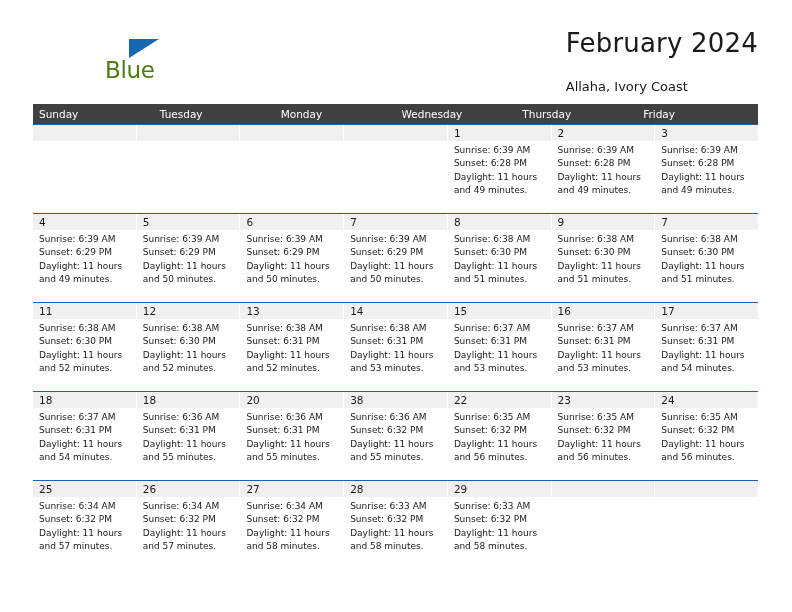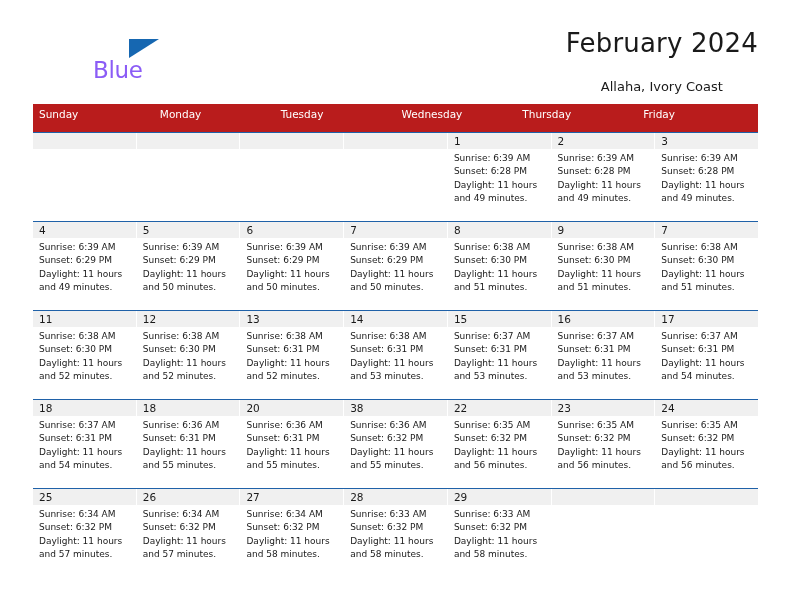--- a/index.html
+++ b/index.html
@@ -50,33 +50,33 @@
     position: absolute;
     left: 96px;
     top: 13px;
     width: 0;
     height: 0;
     border-left: 30px solid #1667b1;
     border-bottom: 19px solid transparent;
   }
   .brand-blue {
     position: absolute;
-    left: 60px;
+    left: 72px;
     top: 31px;
     font-size: 23px;
     letter-spacing: -0.3px;
-    color: #8b5cf6;
+    color: #4d7c0f;
     font-family: "DejaVu Sans", sans-serif;
     font-weight: 400;
   }
   .titlewrap {
     position: absolute;
     right: 0;
     top: 0;
-    text-align: center;
+    text-align: left;
   }
   .cal-title {
     font-size: 26px;
     font-weight: 400;
     color: #1a1a1a;
     line-height: 34px;
     letter-spacing: 0.2px;
     font-family: "DejaVu Sans", sans-serif;
   }
   .cal-subtitle {
@@ -90,22 +90,22 @@
 
   
   .calendar {
     position: absolute;
     left: 33px;
     top: 104px;
     width: 725px;
   }
   .weekdays {
     display: flex;
-    background: #b91c1c;
-    height: 28px;
+    background: #404040;
+    height: 20px;
   }
   .weekday {
     flex: 1 1 0;
     color: #ffffff;
     font-size: 10.5px;
     line-height: 20px;
     padding-left: 6px;
     box-sizing: border-box;
     font-family: "DejaVu Sans", sans-serif;
   }
@@ -161,22 +161,22 @@
       <div class="cal-title">February 2024</div>
       <div class="cal-subtitle">Allaha, Ivory Coast</div>
     </div>
 
   </div>
 
   <div class="calendar">
 
     <div class="weekdays">
       <div class="weekday">Sunday</div>
+      <div class="weekday">Tuesday</div>
       <div class="weekday">Monday</div>
-      <div class="weekday">Tuesday</div>
       <div class="weekday">Wednesday</div>
       <div class="weekday">Thursday</div>
       <div class="weekday">Friday</div>
     </div>
 
     <div class="week">
       <div class="daycell empty">
         <div class="daynum"></div>
 
       </div>

